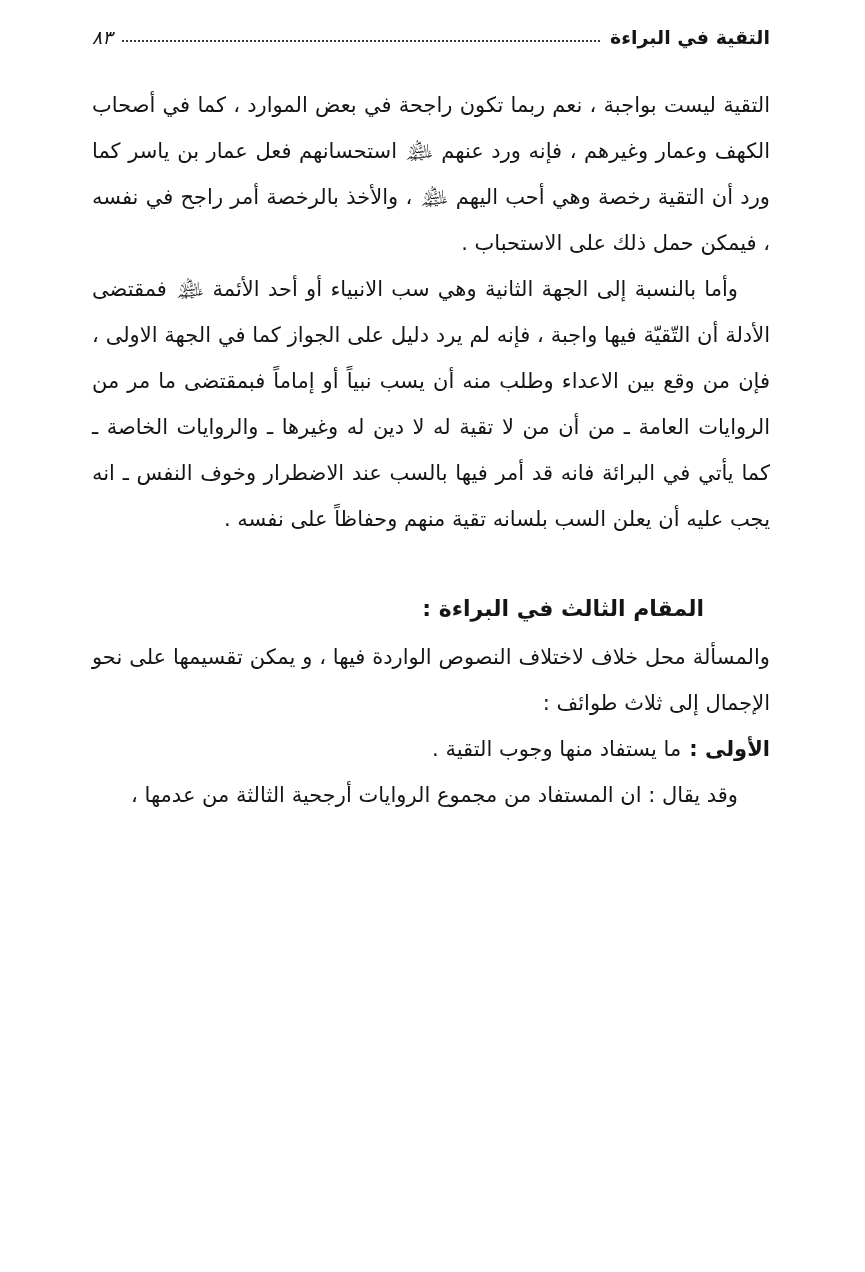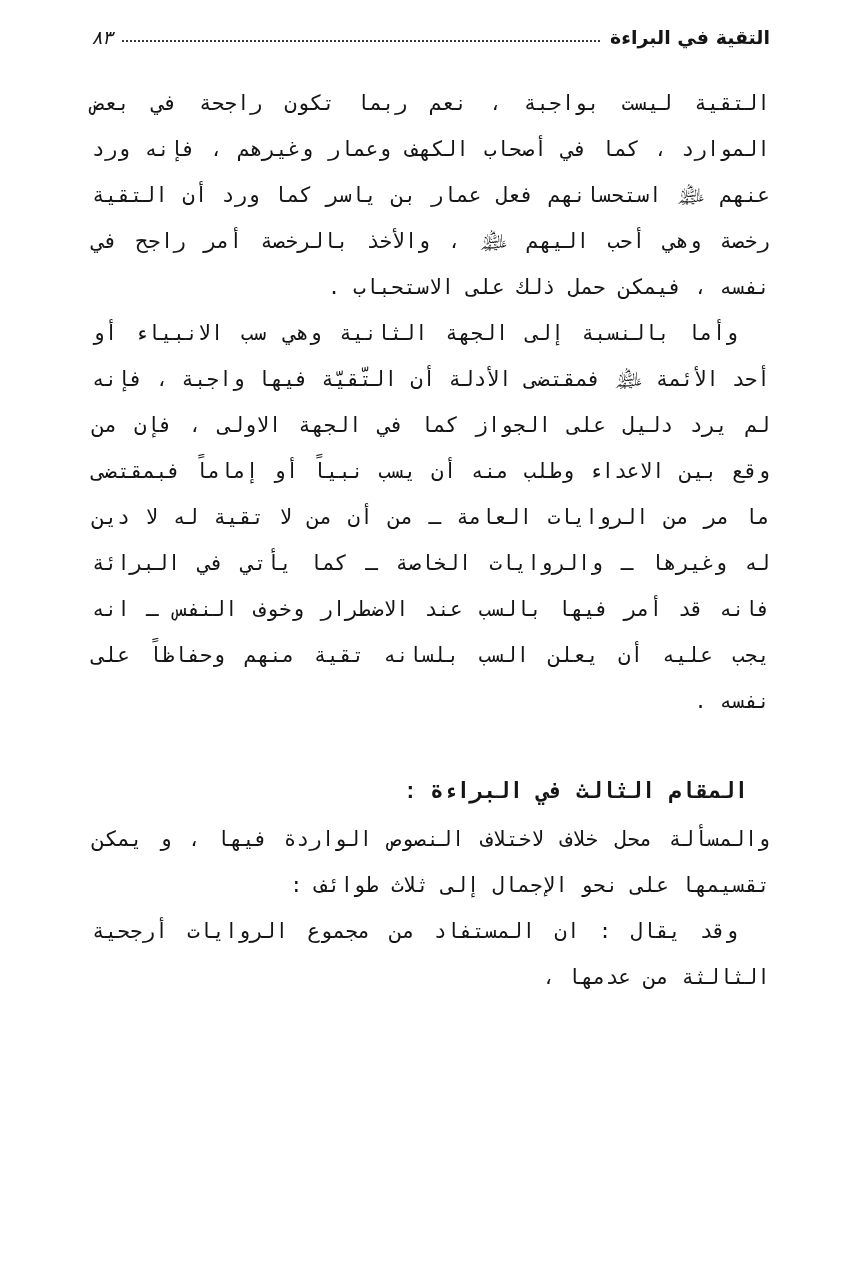--- a/index.html
+++ b/index.html
@@ -42,32 +42,31 @@
     white-space: nowrap;
     font-size: 19px;
     font-style: italic;
   }
   
   .page-body {
     font-size: 21px;
     line-height: 46px;
     text-align: justify;
     font-weight: 500;
-    font-family: Liberation Mono, monospace;
   }
   .para {
     margin: 0;
   }
   .para.indent {
     text-indent: 32px;
   }
   .section-heading {
     font-size: 22px;
     font-weight: bold;
-    margin: 44px 22px 2px 0;
+    margin: 44px 66px 2px 0;
     line-height: 46px;
     text-align: right;
   }
   .list-line {
     margin: 0;
     text-align: right;
   }
   .list-label {
     font-weight: bold;
     margin-left: 8px;
@@ -91,20 +90,23 @@
 
     <p class="para">التقية ليست بواجبة ، نعم ربما تكون راجحة في بعض الموارد ، كما في أصحاب الكهف وعمار وغيرهم ، فإنه ورد عنهم ﵈ استحسانهم فعل عمار بن ياسر كما ورد أن التقية رخصة وهي أحب اليهم ﵈ ، والأخذ بالرخصة أمر راجح في نفسه ، فيمكن حمل ذلك على الاستحباب .</p>
 
     <p class="para indent">وأما بالنسبة إلى الجهة الثانية وهي سب الانبياء أو أحد الأئمة ﵈ فمقتضى الأدلة أن التّقيّة فيها واجبة ، فإنه لم يرد دليل على الجواز كما في الجهة الاولى ، فإن من وقع بين الاعداء وطلب منه أن يسب نبياً أو إماماً فبمقتضى ما مر من الروايات العامة ـ من أن من لا تقية له لا دين له وغيرها ـ والروايات الخاصة ـ كما يأتي في البرائة فانه قد أمر فيها بالسب عند الاضطرار وخوف النفس ـ انه يجب عليه أن يعلن السب بلسانه تقية منهم وحفاظاً على نفسه .</p>
 
 
     <h2 class="section-heading">المقام الثالث في البراءة :</h2>
 
     <p class="para">والمسألة محل خلاف لاختلاف النصوص الواردة فيها ، و يمكن تقسيمها على نحو الإجمال إلى ثلاث طوائف :</p>
 
+    <p class="list-line">
+      <span class="list-label">الأولى :</span><span>ما يستفاد منها وجوب التقية .</span>
+    </p>
 
 
 
     <p class="para indent last">وقد يقال : ان المستفاد من مجموع الروايات أرجحية الثالثة من عدمها ،</p>
 
   </div>
 
 </div>
 
 </body></html>

